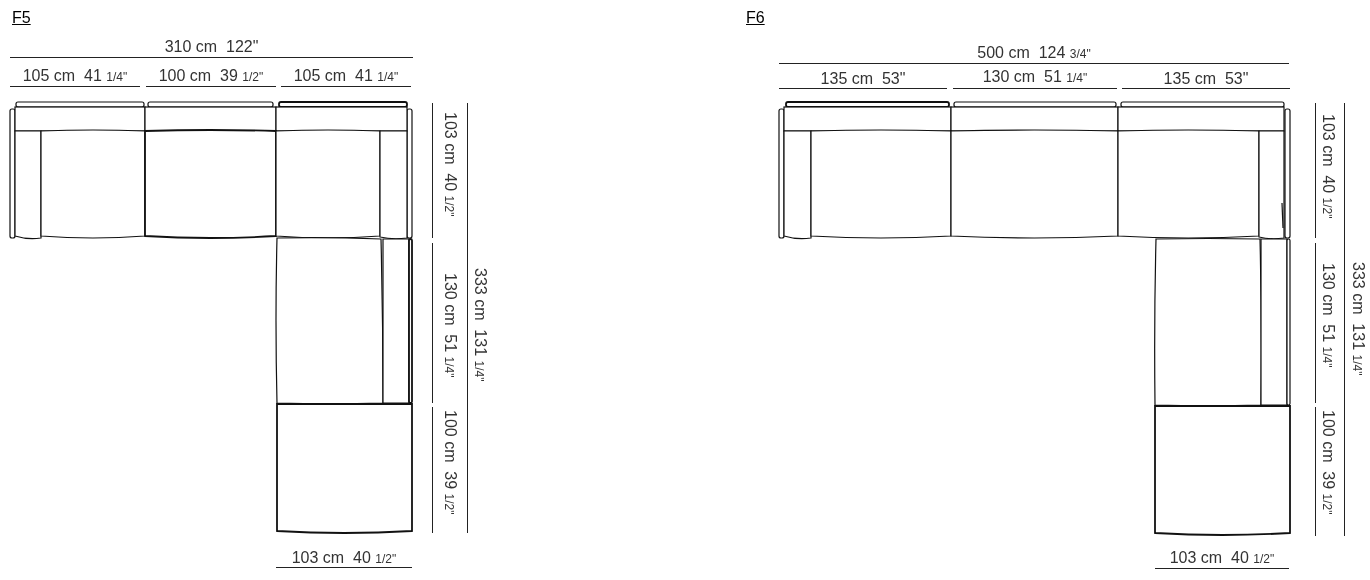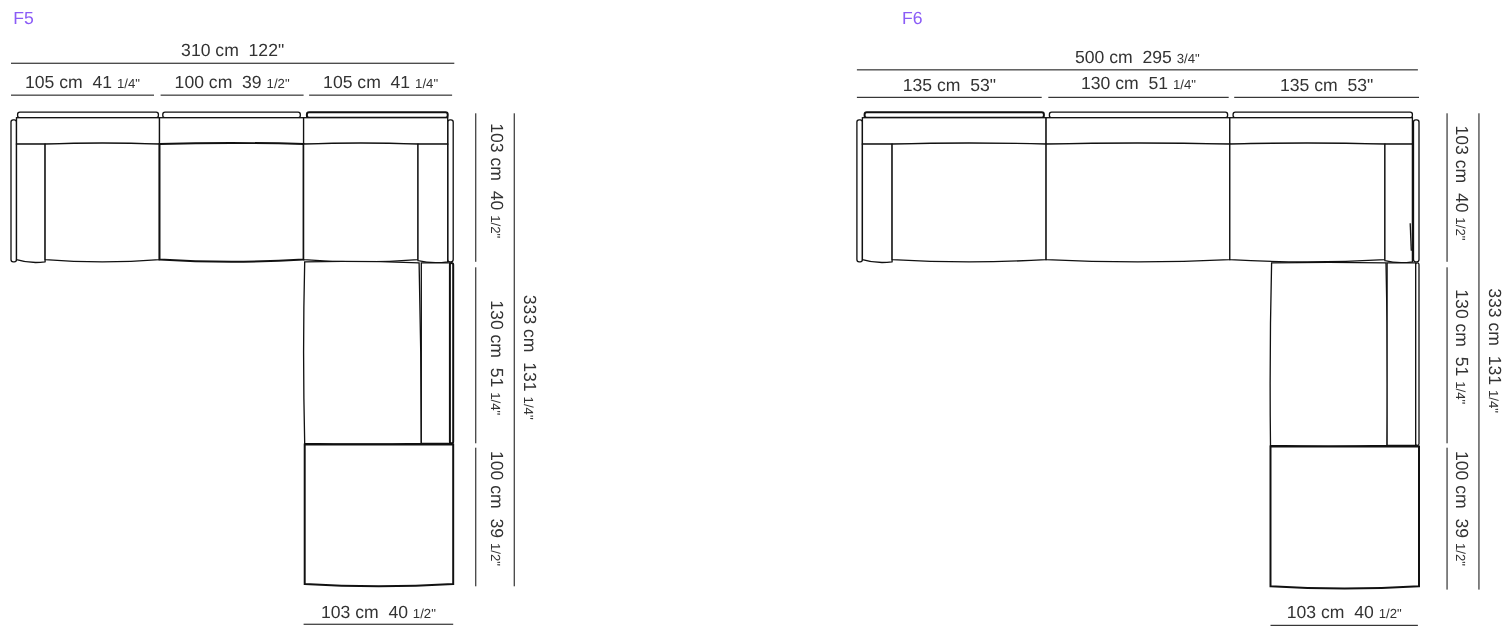--- a/index.html
+++ b/index.html
@@ -1,18 +1,18 @@
 <!DOCTYPE html>
 <html><head>
 <meta charset="utf-8">
 <style>
   html, body { margin: 0; padding: 0; background: #ffffff; }
   body { width: 1370px; height: 580px; position: relative; overflow: hidden;
          font-family: "Liberation Sans", "DejaVu Sans", sans-serif; color: #333333; }
-  .label { position: absolute; font-size: 16px; color: #8b5cf6; white-space: nowrap; line-height: 1; }
+  .label { position: absolute; font-size: 16px; color: #000000; white-space: nowrap; line-height: 1; text-decoration: underline; }
   .frac { font-size: 12px; }
   .dim { position: absolute; white-space: nowrap; color: #333333; font-size: 16px; line-height: 1; text-align: center; }
   .hline { position: absolute; height: 0; border-top: 1.3px solid #222222; }
   .vline { position: absolute; width: 0; border-left: 1.3px solid #222222; }
   .vdim { position: absolute; white-space: nowrap; color: #333333; font-size: 16px; line-height: 1;
           transform-origin: 0 0; transform: rotate(90deg); }
   svg.plan { position: absolute; left: 0; top: 0; }
   svg.plan * { fill: #ffffff; stroke: #111111; stroke-width: 1.2; }
   svg.plan .thick { stroke-width: 1.8; }
 </style>
@@ -77,25 +77,25 @@
 
   <div class="dim" style="left:276px;width:136px;top:550px;">
     <span>103 cm</span>&nbsp;
     <span>40</span>
     <span class="frac">1/2"</span>
   </div>
   <div class="hline" style="left:276px;width:136px;top:567px;"></div>
 </div>
 
 <div>
-  <div class="label" style="left:820px;top:10px;">F6</div>
+  <div class="label" style="left:746px;top:10px;">F6</div>
 
   <div class="dim" style="left:779px;width:510px;top:45px;">
     <span>500 cm</span>&nbsp;
-    <span>295</span>
+    <span>124</span>
     <span class="frac">3/4"</span>
   </div>
   <div class="hline" style="left:779px;width:510px;top:63px;"></div>
 
   <div class="dim" style="left:779px;width:168px;top:71px;">
     <span>135 cm</span>&nbsp;
     <span>53"</span>
   </div>
   <div class="hline" style="left:779px;width:168px;top:88px;"></div>
 

